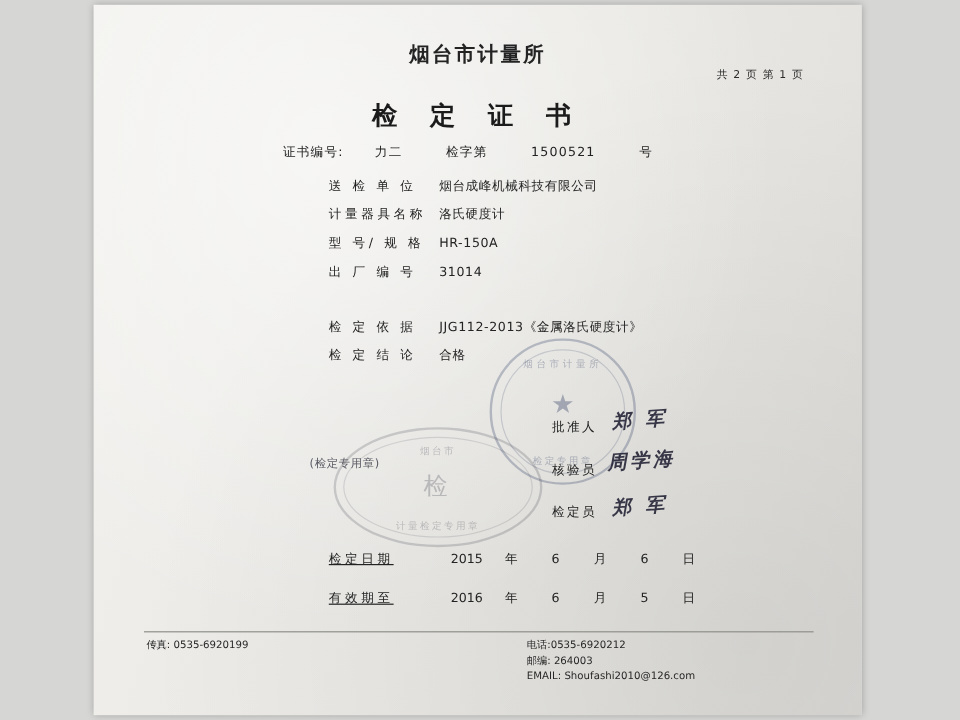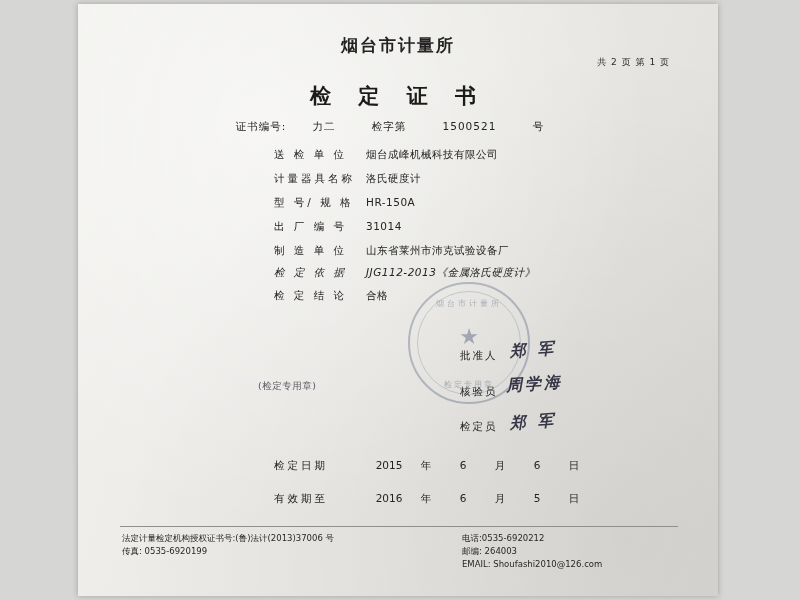--- a/index.html
+++ b/index.html
@@ -113,21 +113,21 @@
   .field .val {
     display: inline-block;
     letter-spacing: 0.5px;
   }
 
   .f1 { top: 144px; }
   .f2 { top: 168px; }
   .f3 { top: 192px; }
   .f4 { top: 216px; }
   .f5 { top: 240px; }
-  .f6 { top: 262px; font-style: italic; }
+  .f6 { top: 262px; }
   .f7 { top: 285px; }
 
   .sig-row {
     position: absolute;
     left: 382px;
     font-size: 10.5px;
     font-family: "DejaVu Sans", sans-serif;
     color: #232323;
     letter-spacing: 2px;
     text-align: center;
@@ -153,21 +153,21 @@
   .date-row {
     position: absolute;
     left: 196px;
     font-size: 10.5px;
     font-family: "DejaVu Sans", sans-serif;
     color: #232323;
     white-space: nowrap;
   }
   .d1 { top: 455px; }
   .d2 { top: 488px; }
-  .date-row .lbl { display:inline-block; width: 92px; letter-spacing: 3px; }
+  .date-row .lbl { display:inline-block; width: 92px; letter-spacing: 3px; text-decoration: underline; }
   .date-row .num { display:inline-block; width: 46px; text-align: center; }
   .date-row .unit { display:inline-block; width: 28px; text-align: center; }
 
   .sep-line {
     position: absolute;
     left: 42px;
     right: 40px;
     top: 522px;
     border-top: 1px solid #8f8f8b;
   }
@@ -176,21 +176,21 @@
     position: absolute;
     left: 44px;
     top: 528px;
     font-size: 8.5px;
     line-height: 13px;
     font-family: "DejaVu Sans", sans-serif;
     color: #272727;
   }
   .footer-right {
     position: absolute;
-    left: 384px;
+    left: 361px;
     top: 528px;
     font-size: 8.5px;
     line-height: 13px;
     font-family: "DejaVu Sans", sans-serif;
     color: #272727;
   }
 
   
   .stamp-round {
     position: absolute;
@@ -308,20 +308,26 @@
 <div id="page">
   <div id="sheet">
 
     <div class="stamp-round">
       <div class="inner-ring"></div>
       <div class="arc-top">烟台市计量所</div>
       <div class="star">★</div>
       <div class="arc-bot">检定专用章</div>
     </div>
 
+    <div class="stamp-oval">
+      <div class="inner-ring"></div>
+      <div class="oval-top">烟台市</div>
+      <div class="oval-center">检</div>
+      <div class="oval-bottom">计量检定专用章</div>
+    </div>
 
     <div class="content">
 
       <div class="org-title">烟台市计量所</div>
 
       <div class="page-count">共 2 页  第 1 页</div>
 
       <div class="doc-title">检 定 证 书</div>
 
       <div class="cert-no">
@@ -336,23 +342,20 @@
       </div>
       <div class="field f1">
         <span class="lbl">送 检 单 位</span><span class="val">烟台成峰机械科技有限公司</span>
       </div>
       <div class="field f3">
         <span class="lbl">型 号/ 规 格</span><span class="val">HR-150A</span>
       </div>
       <div class="field f4">
         <span class="lbl">出 厂 编 号</span><span class="val">31014</span>
       </div>
-      <div class="field f5">
-        <span class="lbl">制 造 单 位</span><span class="val">山东省莱州市沛克试验设备厂</span>
-      </div>
       <div class="field f6">
         <span class="lbl">检 定 依 据</span><span class="val">JJG112-2013《金属洛氏硬度计》</span>
       </div>
       <div class="field f7">
         <span class="lbl">检 定 结 论</span><span class="val">合格</span>
       </div>
 
       <div class="stamp-label">(检定专用章)</div>
 
       <div class="sig-row s1">批准人</div>
@@ -368,21 +371,20 @@
         <span class="lbl">检定日期</span><span class="num">2015</span><span class="unit">年</span><span class="num">6</span><span class="unit">月</span><span class="num">6</span><span class="unit">日</span>
       </div>
 
       <div class="date-row d2">
         <span class="lbl">有效期至</span><span class="num">2016</span><span class="unit">年</span><span class="num">6</span><span class="unit">月</span><span class="num">5</span><span class="unit">日</span>
       </div>
 
       <div class="sep-line"></div>
 
       <div class="footer">
-        <div>法定计量检定机构授权证书号:(鲁)法计(2013)37006 号</div>
         <div>传真: 0535-6920199</div>
       </div>
 
       <div class="footer-right">
         <div>电话:0535-6920212</div>
         <div>邮编: 264003</div>
         <div>EMAIL: Shoufashi2010@126.com</div>
       </div>
 
     </div>

